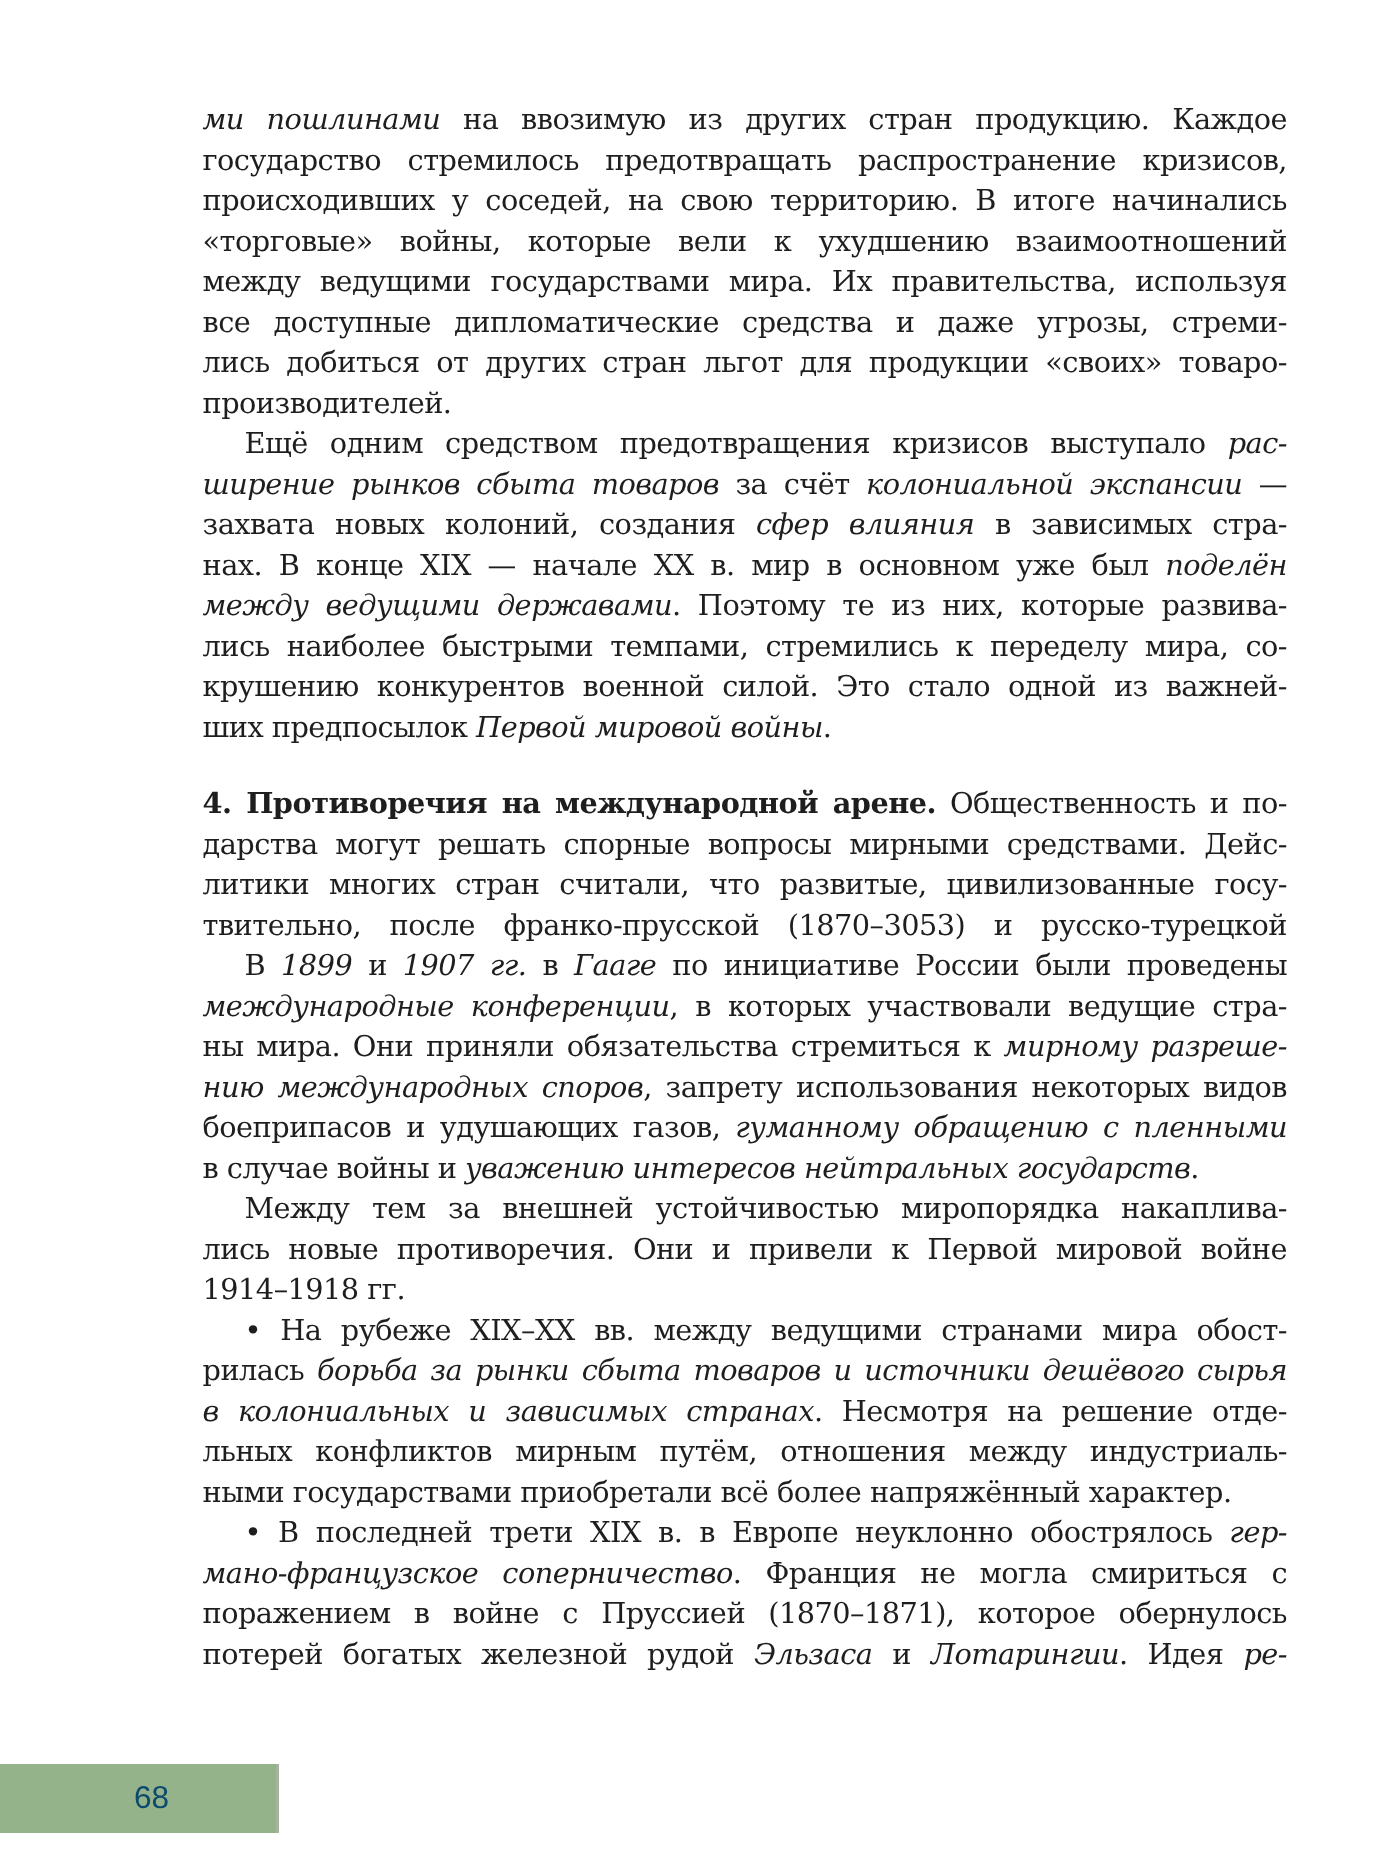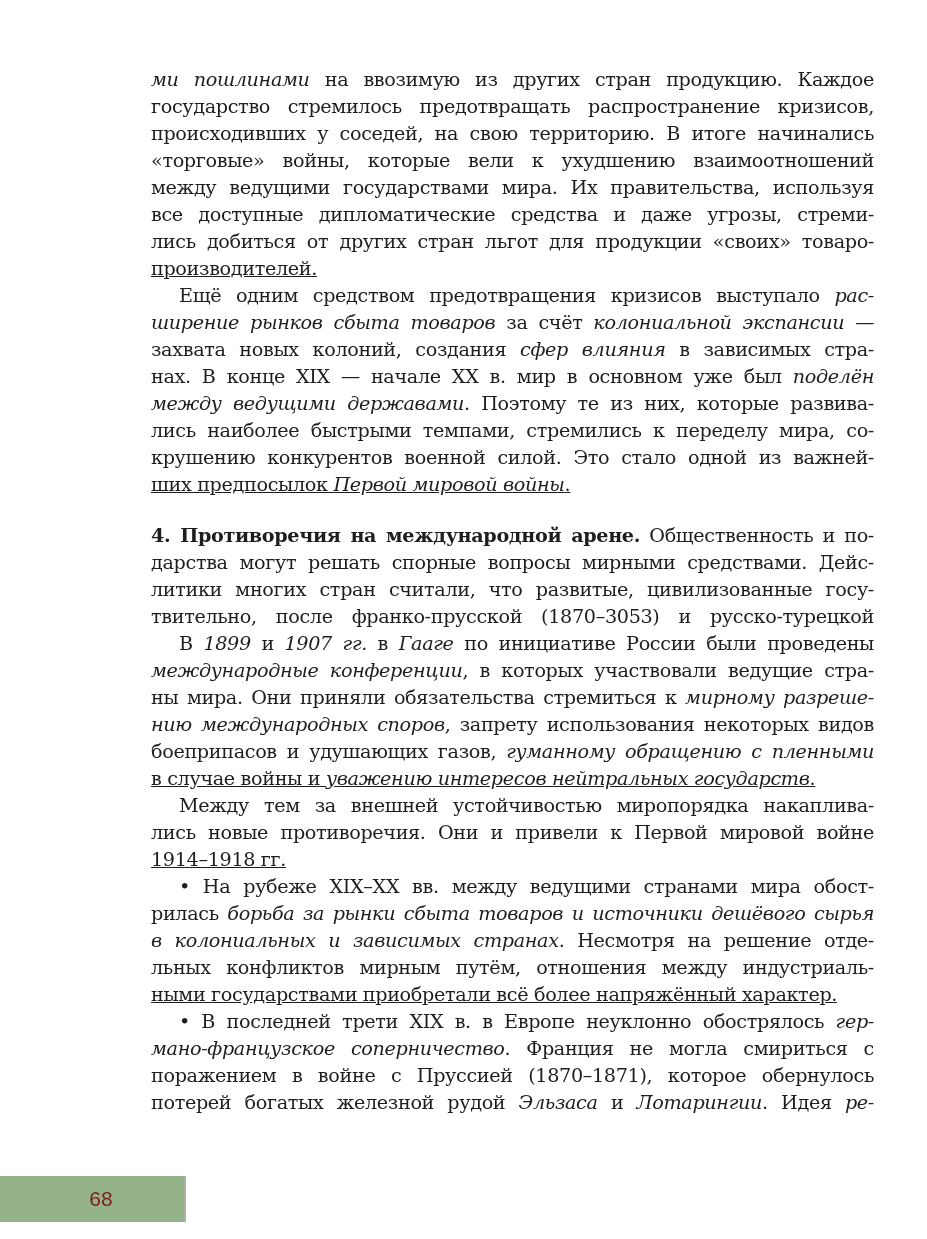--- a/index.html
+++ b/index.html
@@ -1,35 +1,35 @@
 <!DOCTYPE html>
 <html><head>
 <meta charset="utf-8">
 <style>
   html, body { margin:0; padding:0; }
   body {
     width:927px; height:1239px; background:#ffffff; position:relative; overflow:hidden;
     font-family:"DejaVu Serif", "Liberation Serif", serif; color:#1e1e1e;
   }
-  .page-text { position:absolute; left:151px; top:66px; width:723px; }
+  .page-text { position:absolute; left:135px; top:66px; width:723px; }
   .line {
     display:block; height:27px; line-height:27px; font-size:19.2px;
     white-space:nowrap; text-align:justify; text-align-last:justify; letter-spacing:-0.35px;
   }
-  .line.last { text-align-last:left;text-decoration:underline; }
+  .line.last { text-align-last:left; }
   .indent { padding-left:28px; }
   .gap { height:24px; }
   i, .it { font-style:italic; }
   b, .bold { font-weight:bold;margin-top:48px; }
   .page-bar {
     position:absolute; left:0; top:1176px; width:184px; height:46px;
     background:#94b38a; border-right:2px solid #a9b1a0;
     display:flex; align-items:center; justify-content:center;
   }
-  .page-num { font-family:"Liberation Sans", sans-serif; font-size:21px; color:#7f1d1d; padding-left:18px; }
+  .page-num { font-family:"Liberation Sans", sans-serif; font-size:21px; color:#0c4a6e; padding-left:18px; }
 </style>
 </head>
 <body>
 
 <div class="page-text">
 
   <div>
     <span class="line"><span class="it">ми пошлинами</span><span> на ввозимую из других стран продукцию. Каждое</span></span>
     <span class="line"><span>государство стремилось предотвращать распространение кризисов,</span></span>
     <span class="line"><span>происходивших у соседей, на свою территорию. В итоге начинались</span></span>

